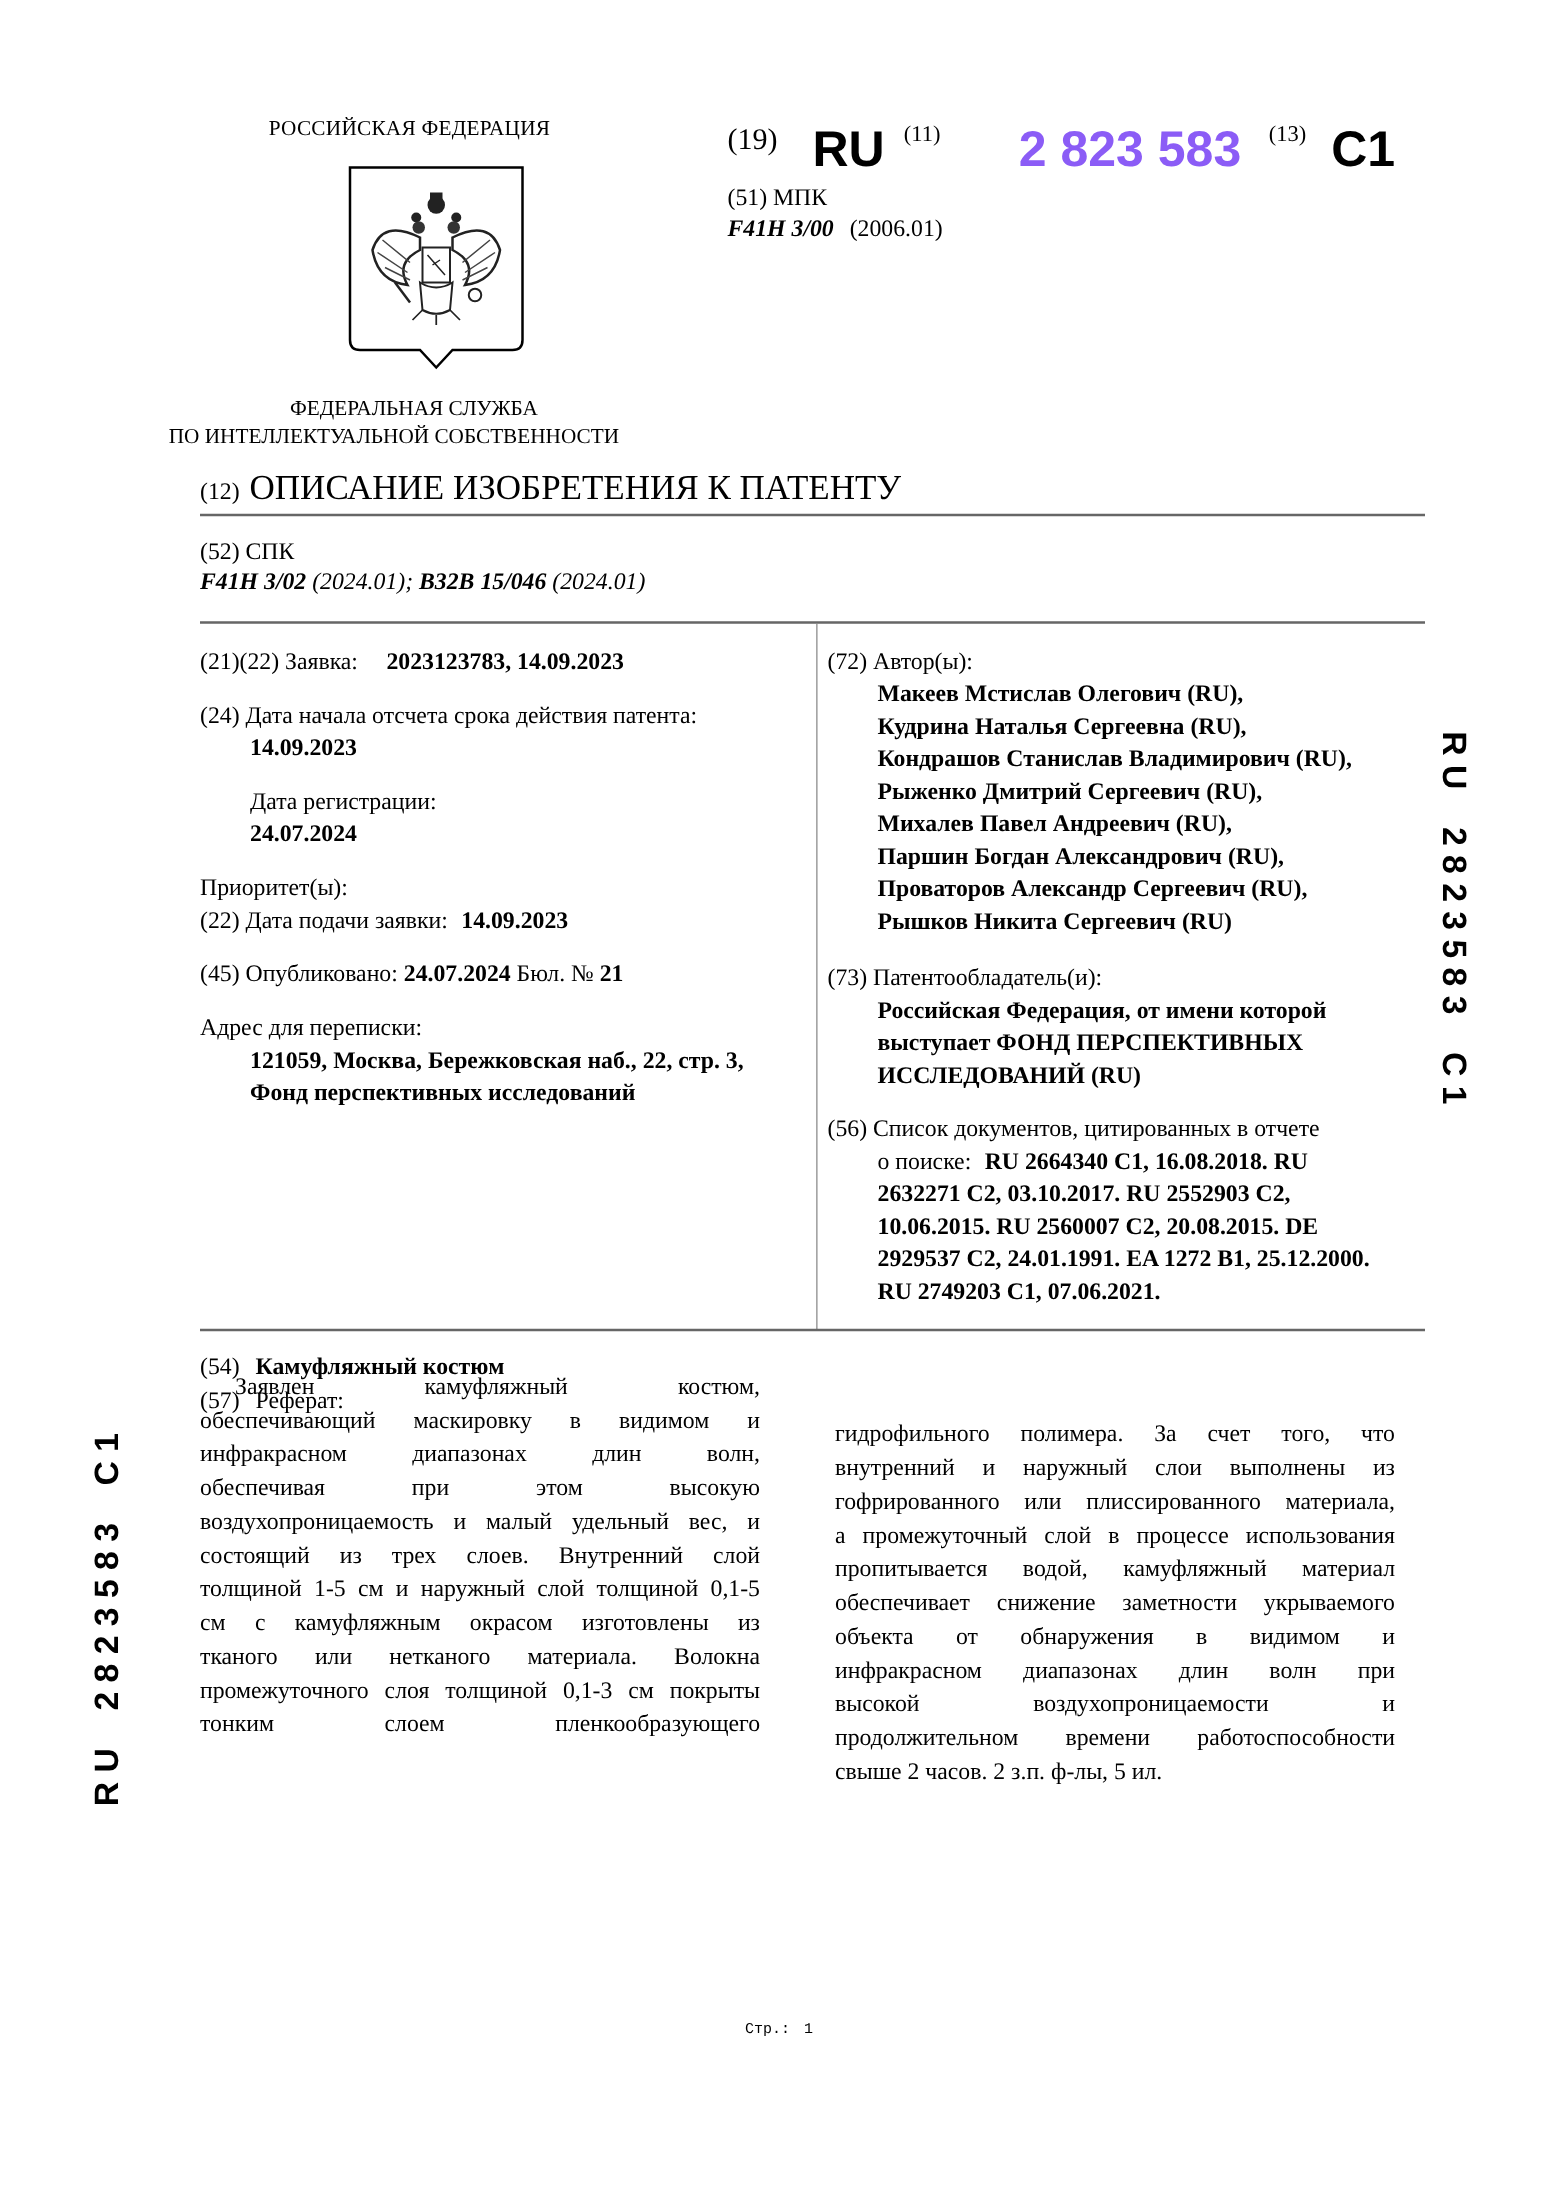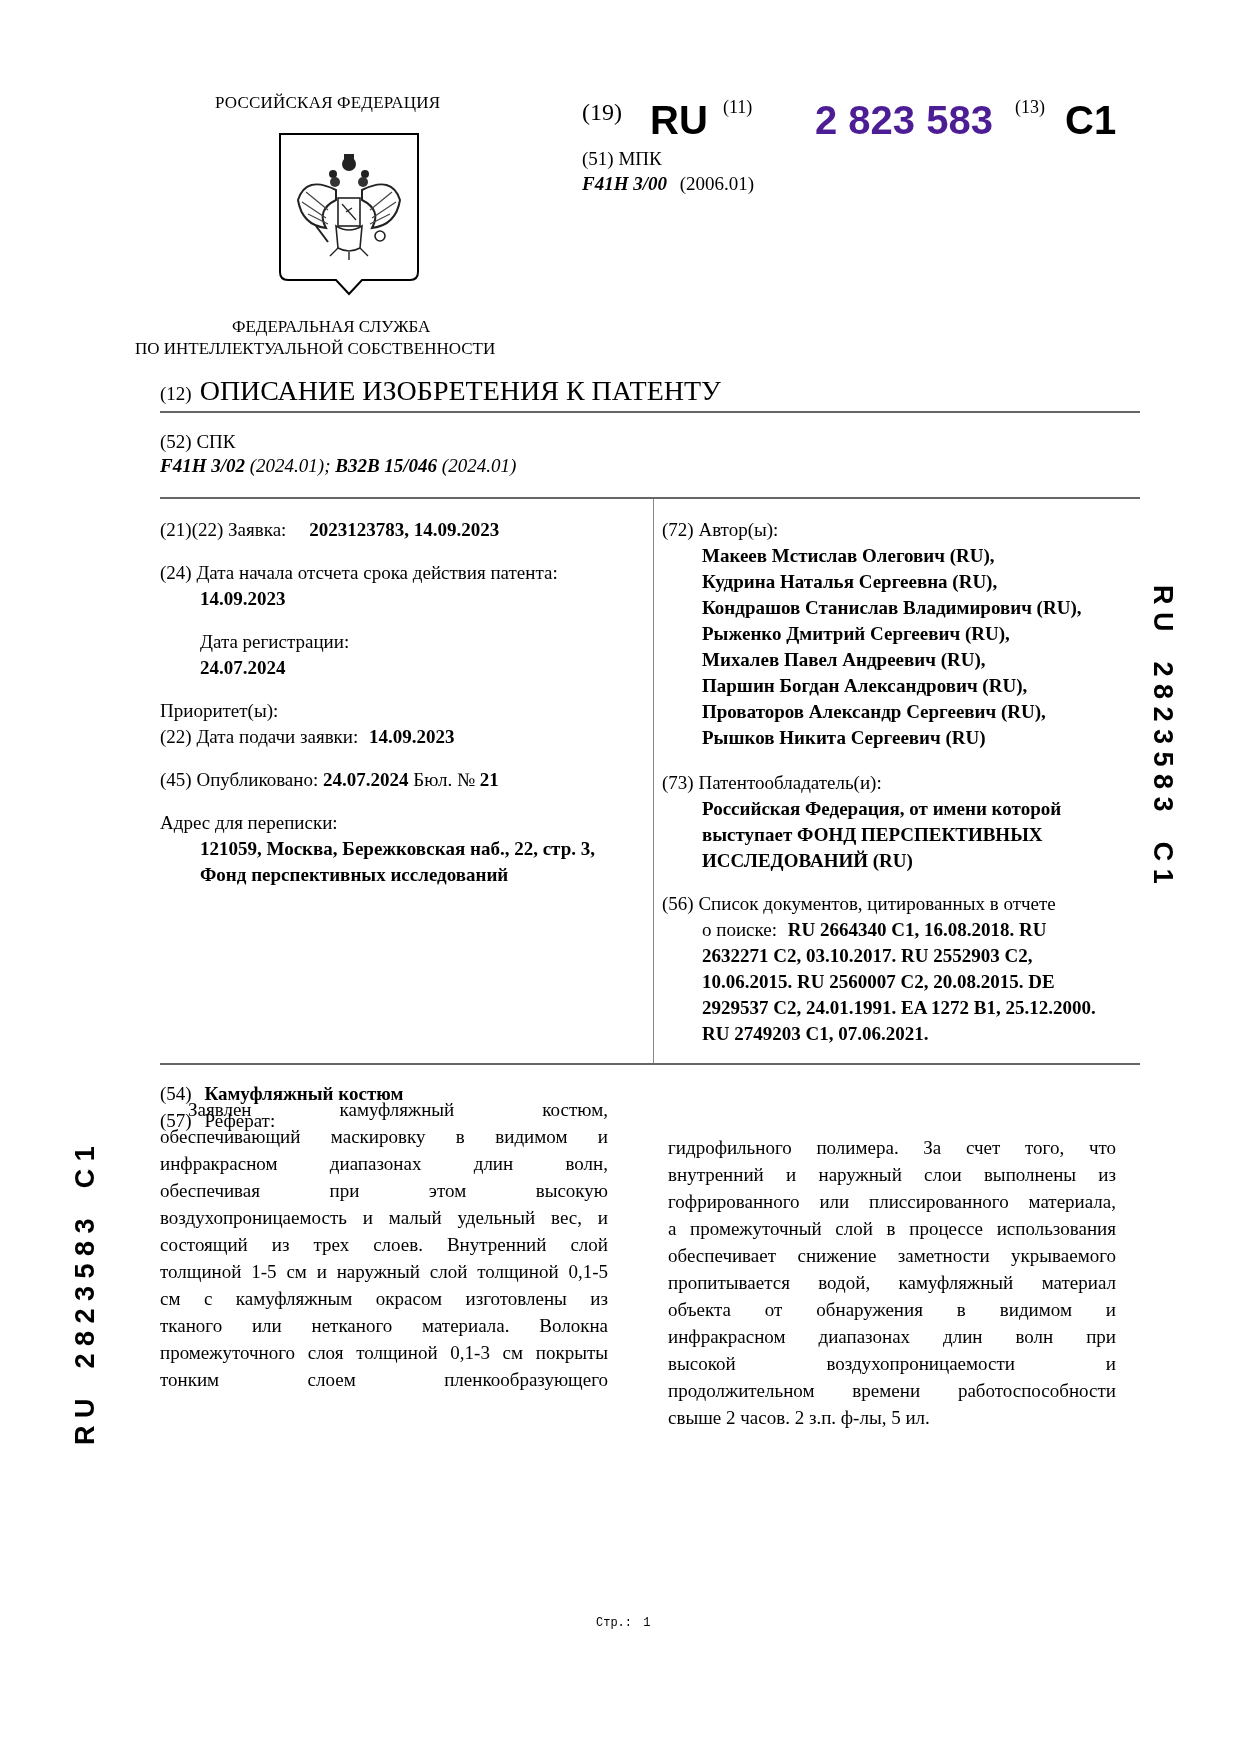--- a/index.html
+++ b/index.html
@@ -13,21 +13,21 @@
   
   .rf-title { left: 215px; top: 93px; font-size: 17px; letter-spacing: 0.2px; }
   .emblem { left: 276px; top: 130px; width: 146px; height: 172px; }
   .fs-line1 { left: 232px; top: 317px; font-size: 17px; }
   .fs-line2 { left: 135px; top: 339px; font-size: 17px; }
 
   
   .code19 { left: 582px; top: 99px; font-size: 24px; }
   .ru-big { left: 650px; top: 98px; font-size: 40px; font-weight: bold; line-height: 44px; }
   .code11 { left: 723px; top: 97px; font-size: 18px; }
-  .patno { left: 815px; top: 98px; font-size: 40px; font-weight: bold; color: #4c1d95; line-height: 44px; }
+  .patno { left: 815px; top: 98px; font-size: 40px; font-weight: bold; color: #8b5cf6; line-height: 44px; }
   .code13 { left: 1015px; top: 97px; font-size: 18px; }
   .kind { left: 1065px; top: 98px; font-size: 40px; font-weight: bold; line-height: 44px; }
   .mpk { left: 582px; top: 148px; font-size: 19px; }
   .mpk-class { left: 582px; top: 173px; font-size: 19px; }
 
   .doc-title { left: 160px; top: 375px; font-size: 19px; }
   .doc-title .big { font-size: 28px; margin-left: 8px; }
   .rule { position: absolute; height: 2px; background: #666; }
   .vrule { position: absolute; width: 1px; background: #888; }
 
@@ -202,22 +202,22 @@
   <div>тканого или нетканого материала. Волокна</div>
   <div>промежуточного слоя толщиной 0,1-3 см покрыты</div>
   <div>тонким слоем пленкообразующего</div>
 </div>
 
 <div class="abstract-col" style="left:668px; top:1134px;">
   <div>гидрофильного полимера. За счет того, что</div>
   <div>внутренний и наружный слои выполнены из</div>
   <div>гофрированного или плиссированного материала,</div>
   <div>а промежуточный слой в процессе использования</div>
+  <div>пропитывается водой, камуфляжный материал</div>
   <div>обеспечивает снижение заметности укрываемого</div>
-  <div>пропитывается водой, камуфляжный материал</div>
   <div>объекта от обнаружения в видимом и</div>
   <div>инфракрасном диапазонах длин волн при</div>
   <div>высокой воздухопроницаемости и</div>
   <div>продолжительном времени работоспособности</div>
   <div style="text-align-last:left">свыше 2 часов. 2 з.п. ф-лы, 5 ил.</div>
 </div>
 
 <div class="side-text side-right">R U    2 8 2 3 5 8 3    C 1</div>
 <div class="side-text side-left">R U    2 8 2 3 5 8 3    C 1</div>
 

